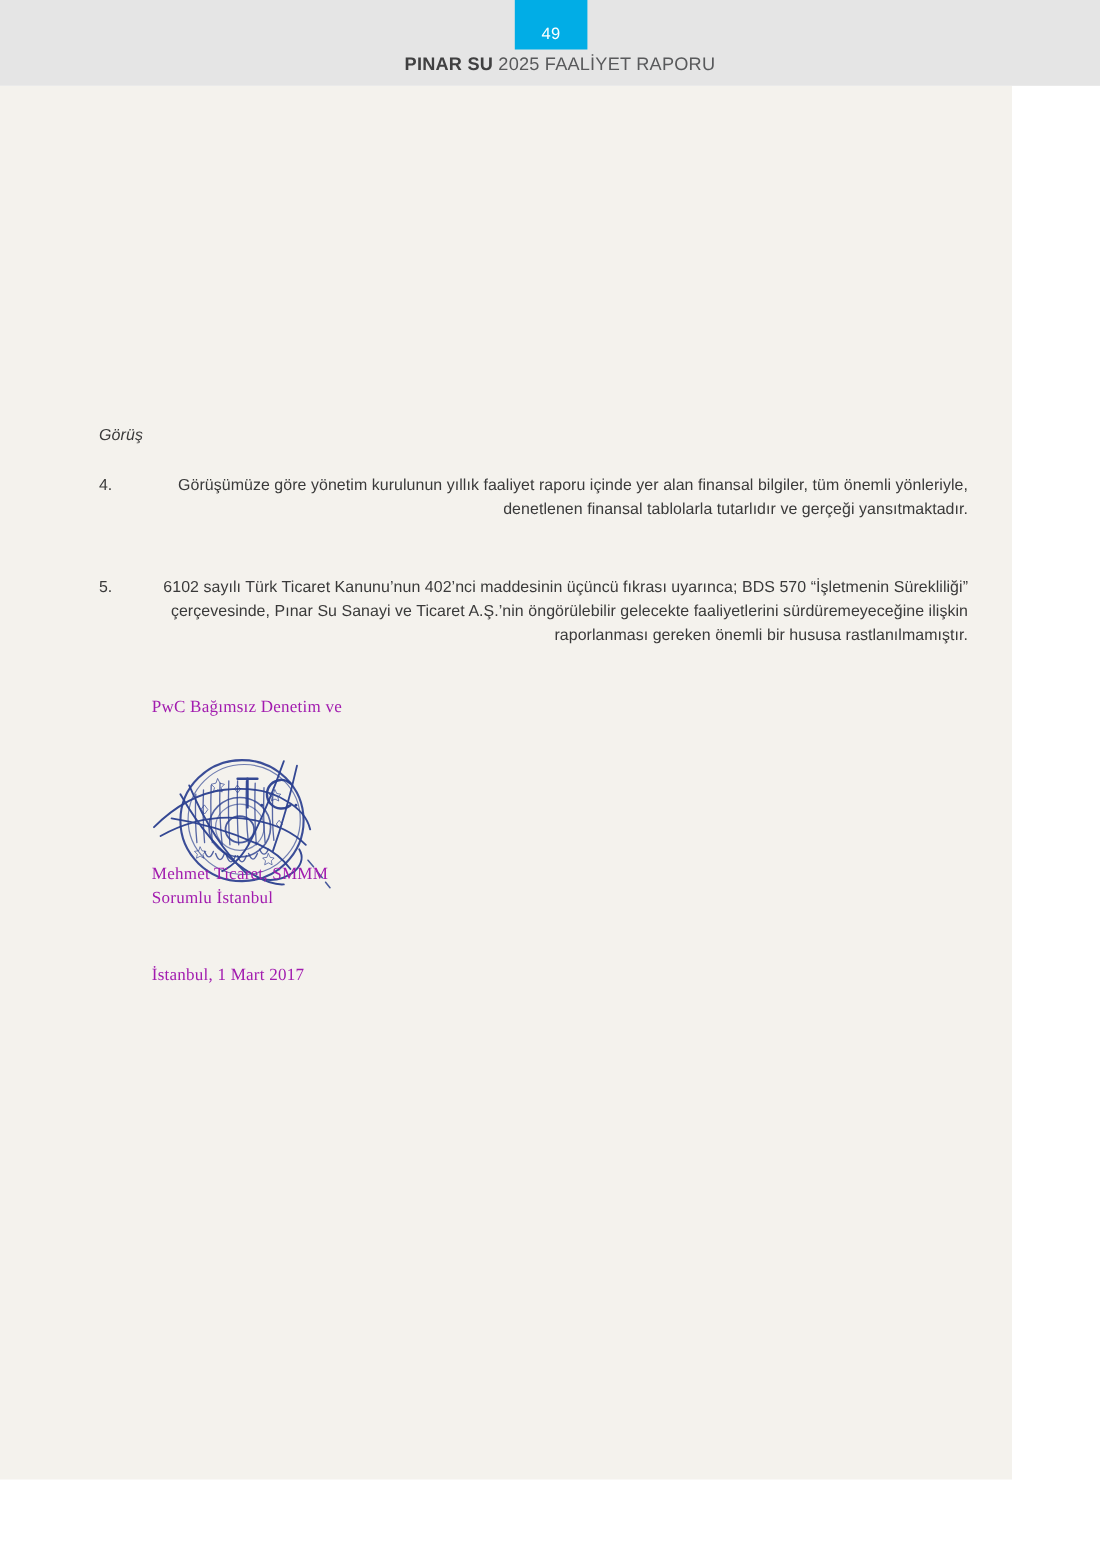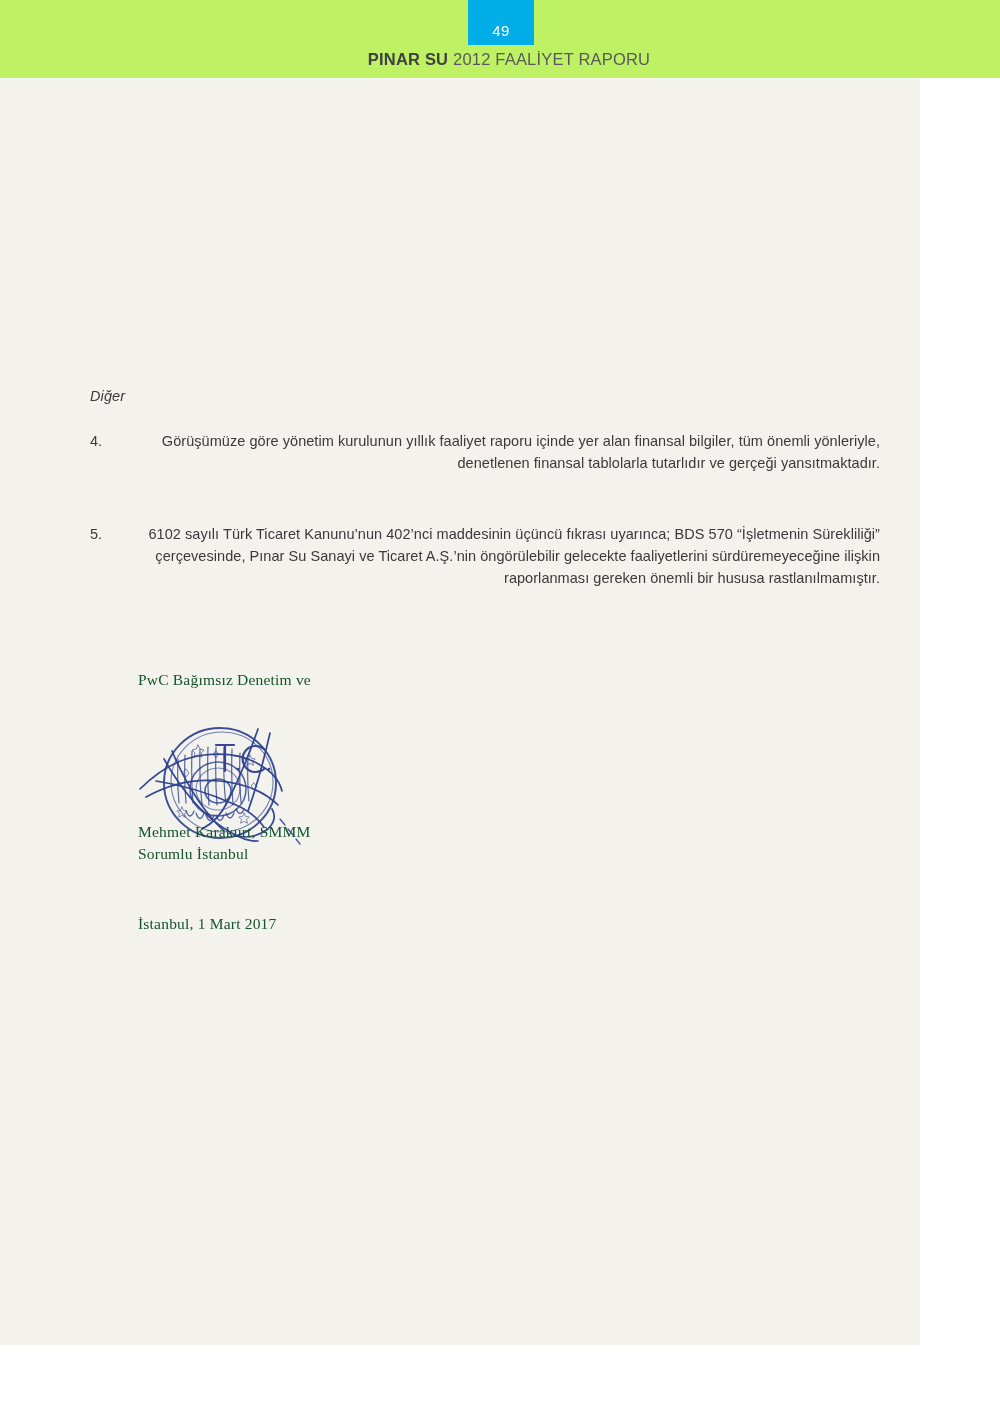--- a/index.html
+++ b/index.html
@@ -25,21 +25,21 @@
     background: #f4f2ed;
   }
 
   
   #page-header {
     position: absolute;
     left: 0;
     top: 0;
     width: 1000px;
     height: 78px;
-    background: #bef264;
+    background: #e5e5e5;
   }
   #page-number-badge {
     position: absolute;
     left: 468px;
     top: 0;
     width: 66px;
     height: 45px;
     background: #01ADE6;
     color: #ffffff;
     font-size: 15px;
@@ -104,24 +104,24 @@
   }
 
   #gap-after-gorus   { height: 26px; }
   #gap-after-item4   { height: 24px; }
   #gap-after-mevzuat { height: 25px; }
 
   
   #signature-block {
     position: absolute;
     left: 138px;
-    top: 669px;
+    top: 632px;
     width: 420px;
     font-family: "Liberation Serif", serif;
-    color: #14532d;
+    color: #a21caf;
   }
   .sig-line {
     font-size: 15.5px;
     line-height: 1.42;
     letter-spacing: 0.2px;
     position: relative;
     z-index: 3;
   }
   #firm-name-block { position: relative; z-index: 3; }
   #signer-block {
@@ -151,27 +151,27 @@
   #stamp-signature svg { display: block; overflow: visible; }
 </style>
 </head>
 <body>
 
 <div id="page-sheet"></div>
 
 <div id="page-header">
   <div id="page-number-badge">49</div>
   <div id="header-title">
-    <span class="brand">PINAR SU</span><span> 2012 FAALİYET RAPORU</span>
+    <span class="brand">PINAR SU</span><span> 2025 FAALİYET RAPORU</span>
   </div>
 </div>
 
 <div id="doc-body">
 
-  <p class="section-heading">Diğer</p>
+  <p class="section-heading">Görüş</p>
 
   <div id="gap-after-gorus"></div>
 
   <div class="numbered-item">
     <div class="item-number">4.</div>
     <div class="item-text">Görüşümüze göre yönetim kurulunun yıllık faaliyet raporu içinde yer alan finansal bilgiler, tüm önemli yönleriyle, denetlenen finansal tablolarla tutarlıdır ve gerçeği yansıtmaktadır.</div>
   </div>
 
   <div id="gap-after-item4"></div>
 
@@ -255,19 +255,19 @@
         <g stroke-width="1.4" opacity="0.85">
           <path d="M142 108 l5 6"></path>
           <path d="M150 118 l5 6"></path>
           <path d="M158 128 l4 5"></path>
         </g>
       </g>
     </svg>
   </div>
 
   <div id="signer-block">
-    <div class="sig-line">Mehmet Karakurt, SMMM</div>
+    <div class="sig-line">Mehmet Ticaret, SMMM</div>
     <div class="sig-line">Sorumlu İstanbul</div>
   </div>
 
   <div id="date-line" class="sig-line">İstanbul, 1 Mart 2017</div>
 
 </div>
 
 </body></html>

